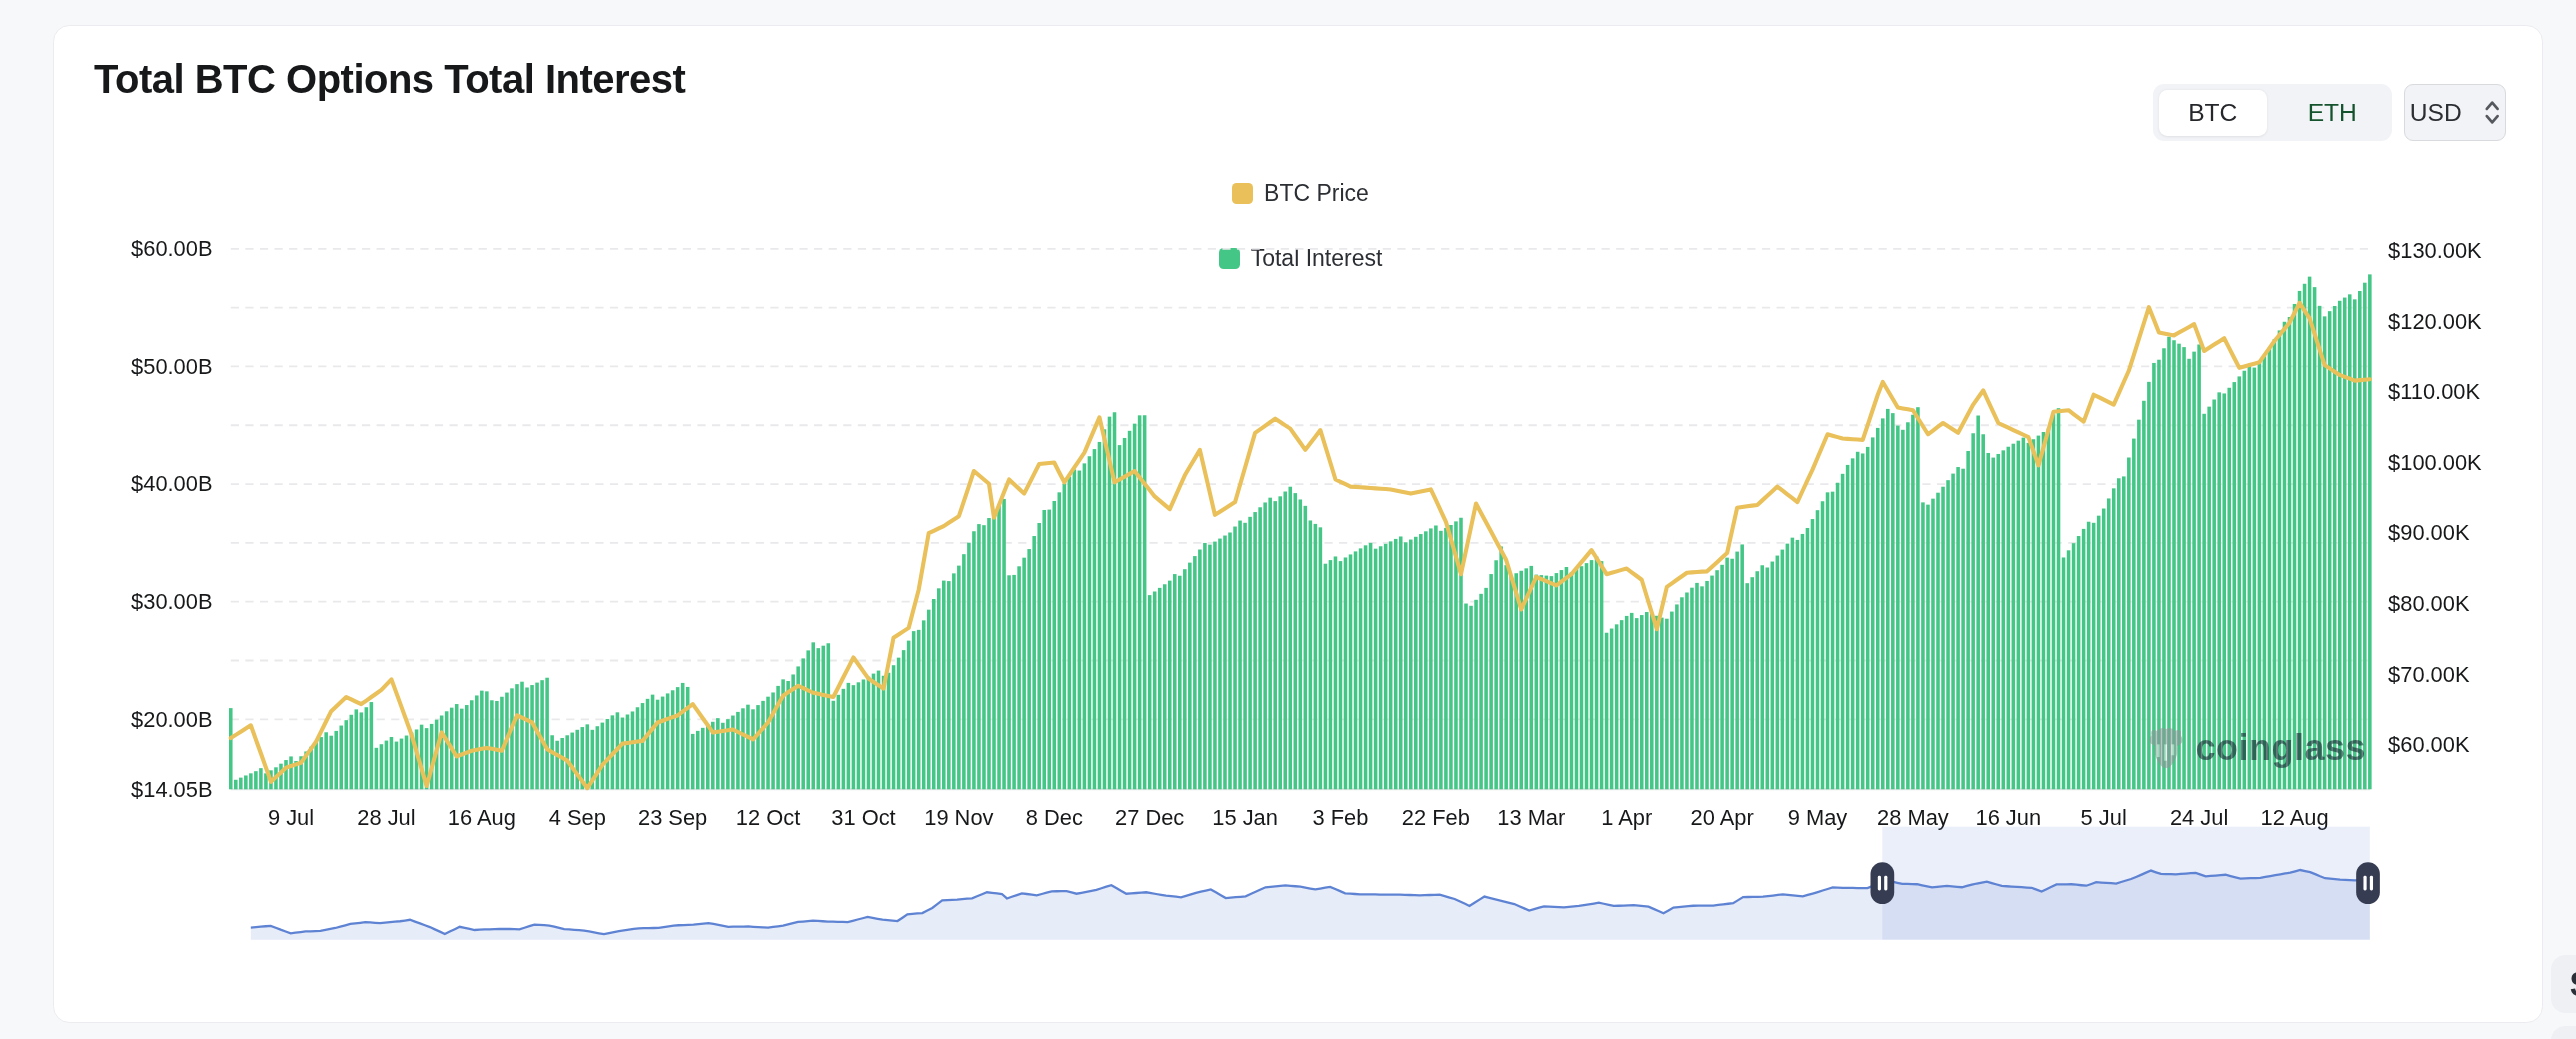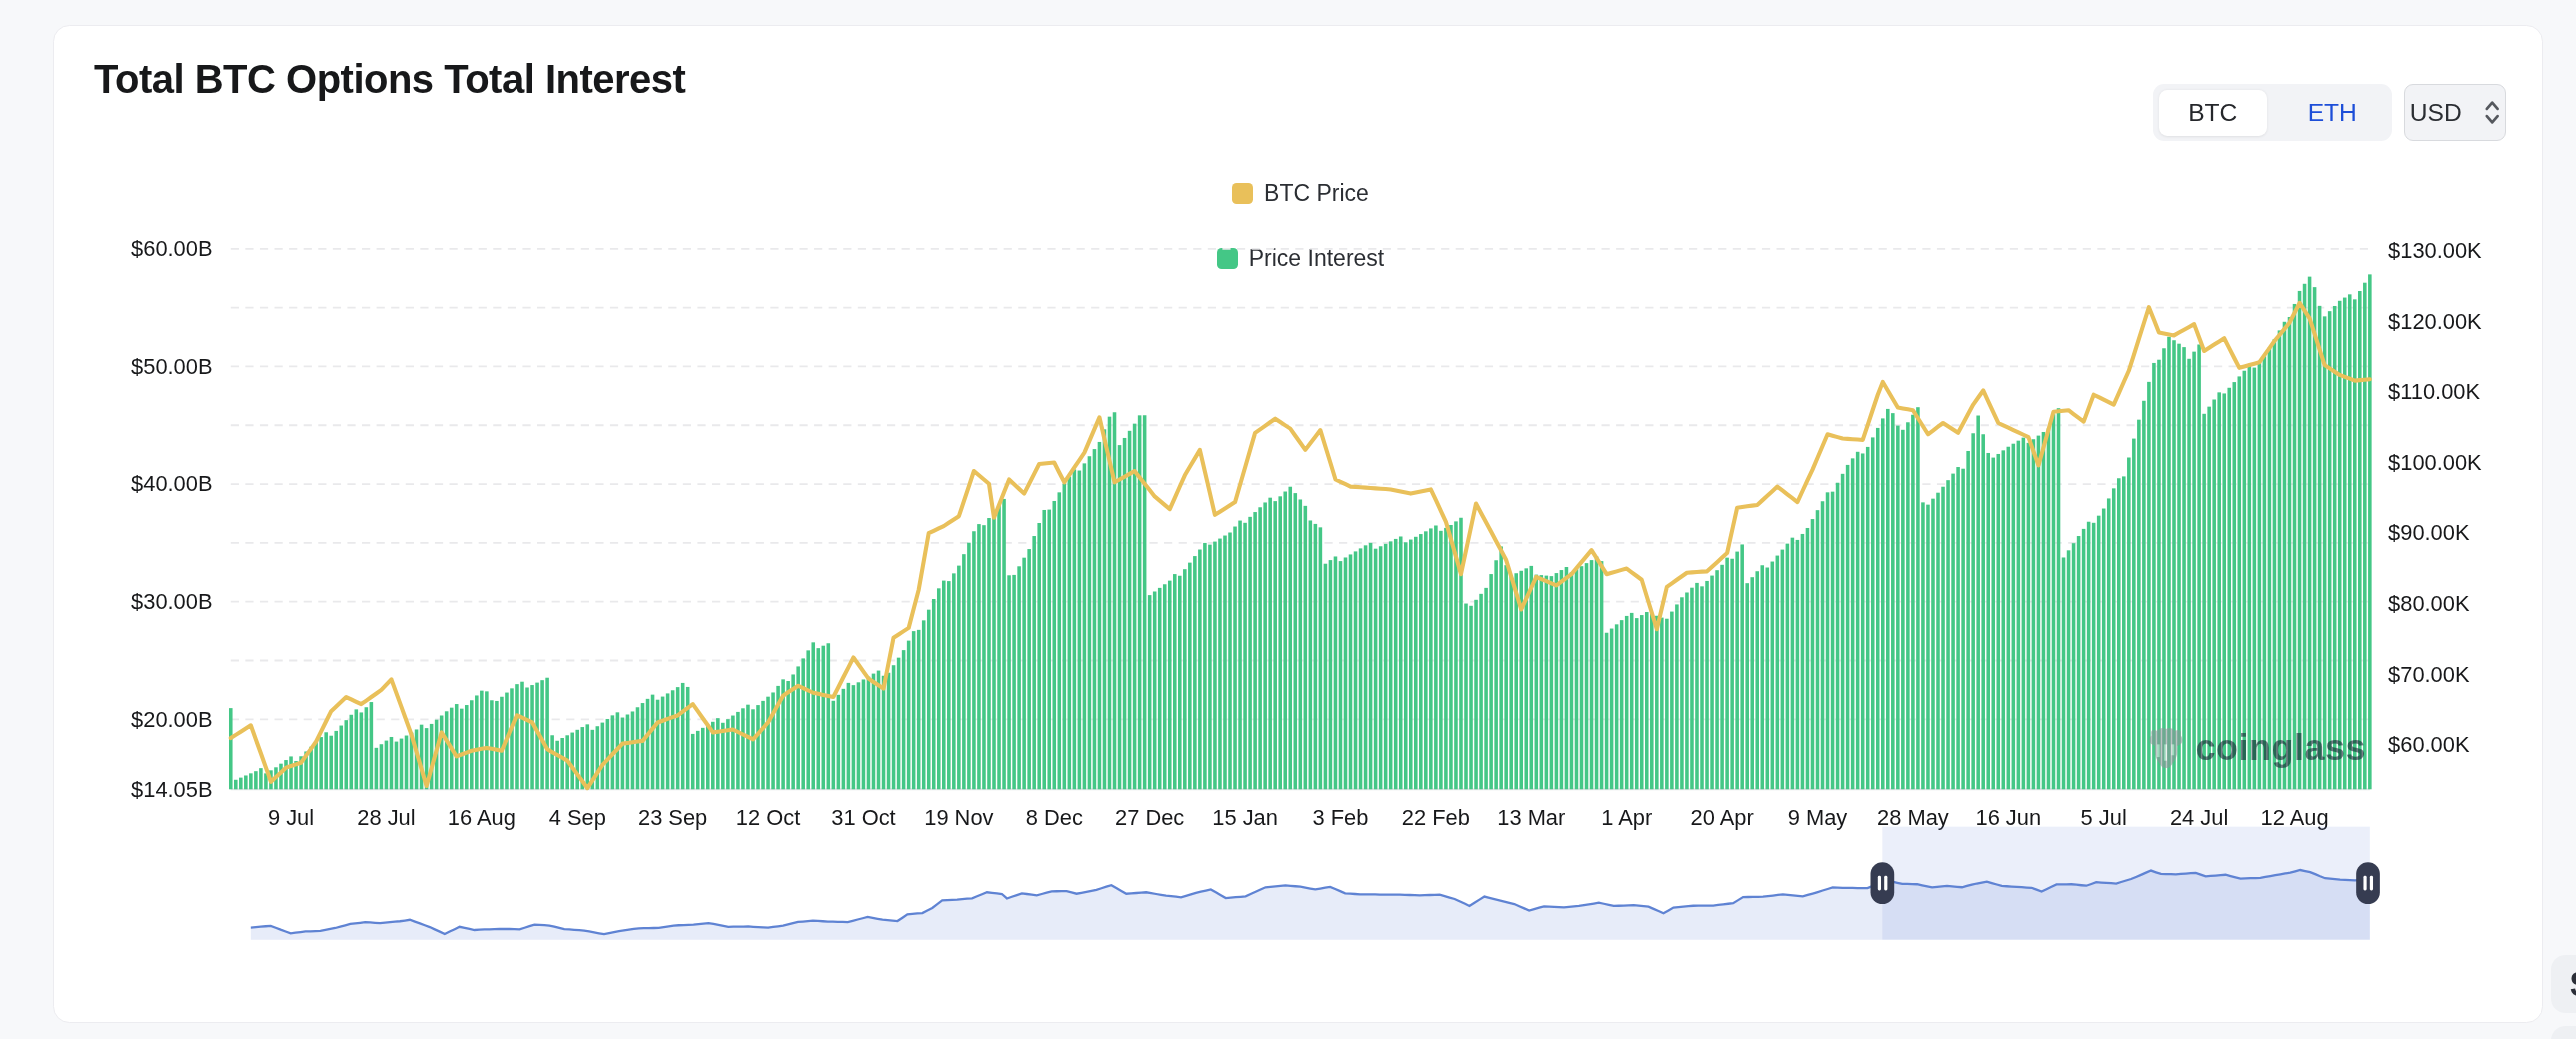--- a/index.html
+++ b/index.html
@@ -6,21 +6,21 @@
   html,body { width:2576px; height:1039px; overflow:hidden;
     font-family:"Liberation Sans", sans-serif; background:#f7f8fa; }
   .card { position:absolute; left:53px; top:24.6px; width:2490px; height:998px;
     background:#ffffff; border:0.9px solid #ececf0; border-radius:16.4px; }
   .page-title { position:absolute; left:94px; top:57px; font-size:40px; font-weight:700;
     color:#17181a; letter-spacing:-0.5px; }
   
   .seg { position:absolute; left:2153px; top:84px; width:239px; height:57px;
     background:#f2f3f6; border-radius:11px; display:flex; align-items:center; }
   .seg-btn { flex:1; height:46px; margin:0 5.5px; display:flex; align-items:center; justify-content:center;
-    font-size:24.6px; color:#1d4ed8; border-radius:8.2px; cursor:pointer; }
+    font-size:24.6px; color:#14532d; border-radius:8.2px; cursor:pointer; }
   .seg-btn.active { background:#ffffff; color:#25272b; box-shadow:0 0.9px 2.7px rgba(0,0,0,0.08); }
   .usd-select { position:absolute; left:2404px; top:84px; width:102px; height:57px;
     background:#f2f3f6; border:1.8px solid #d8dade; border-radius:9px;
     display:flex; align-items:center; justify-content:center; gap:22px;
     font-size:24.6px; color:#2b2e33; cursor:pointer; }
   .legend { position:absolute; left:231px; top:180px; width:2139px;
     display:flex; justify-content:center; align-items:center; gap:38px;flex-direction:column; }
   .legend-item { display:flex; align-items:center; gap:11px; font-size:23px; color:#2b2e33; cursor:pointer; }
   .swatch { width:21px; height:21px; border-radius:4.6px; }
   svg.chart { position:absolute; left:0; top:0; }
@@ -54,21 +54,21 @@
   </svg>
 </div>
 
 <div class="legend">
   <div class="legend-item">
     <span class="swatch" style="background:#e9c05a"></span>
     <span>BTC Price</span>
   </div>
   <div class="legend-item">
     <span class="swatch" style="background:#44c786"></span>
-    <span>Price Interest</span>
+    <span>Total Interest</span>
   </div>
 </div>
 
 <svg class="chart" id="chart-svg" width="2576" height="1039" viewBox="0 0 2826 1140">
     <line x1="253" x2="2600" y1="273" y2="273" stroke="#e9e9eb" stroke-width="2" stroke-dasharray="9 7"></line>
     <line x1="253" x2="2600" y1="337.5266594124048" y2="337.5266594124048" stroke="#e9e9eb" stroke-width="2" stroke-dasharray="9 7"></line>
     <line x1="253" x2="2600" y1="402.0533188248096" y2="402.0533188248096" stroke="#e9e9eb" stroke-width="2" stroke-dasharray="9 7"></line>
     <line x1="253" x2="2600" y1="466.5799782372144" y2="466.5799782372144" stroke="#e9e9eb" stroke-width="2" stroke-dasharray="9 7"></line>
     <line x1="253" x2="2600" y1="531.1066376496192" y2="531.1066376496192" stroke="#e9e9eb" stroke-width="2" stroke-dasharray="9 7"></line>
     <line x1="253" x2="2600" y1="595.633297062024" y2="595.633297062024" stroke="#e9e9eb" stroke-width="2" stroke-dasharray="9 7"></line>

